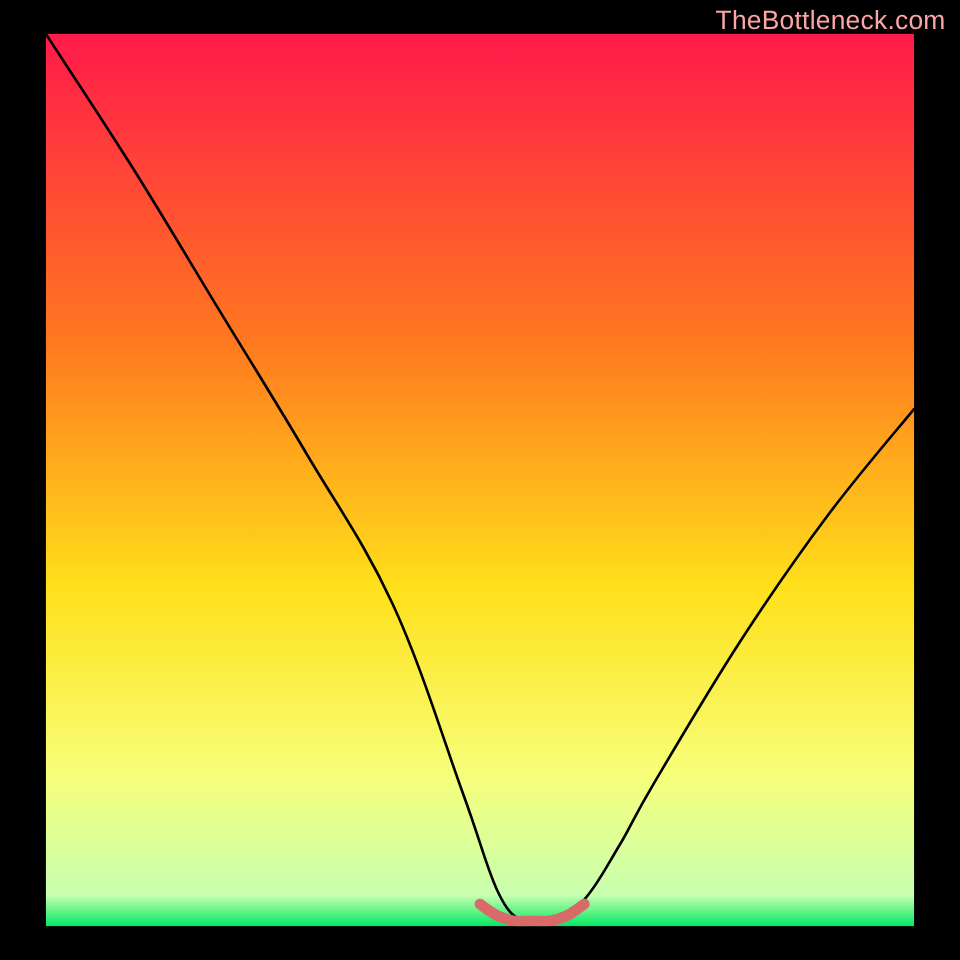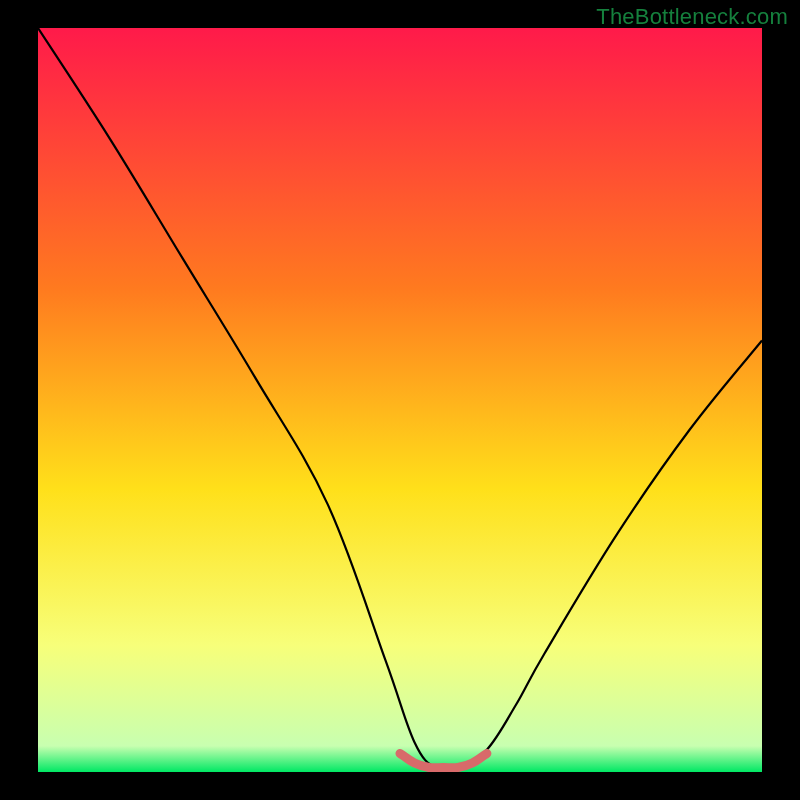--- a/index.html
+++ b/index.html
@@ -14,21 +14,21 @@
   .frame {
     position: relative;
     width: 800px;
     height: 800px;
     background: #000;
   }
   .watermark {
     position: absolute;
     top: 4px;
     right: 12px;
-    color: #15803d;
+    color: #fca5a5;
     font-size: 22px;
     font-weight: 500;
     letter-spacing: 0.2px;
     z-index: 10;
   }
   .plot {
     position: absolute;
     left: 38px;
     top: 28px;
     width: 724px;

